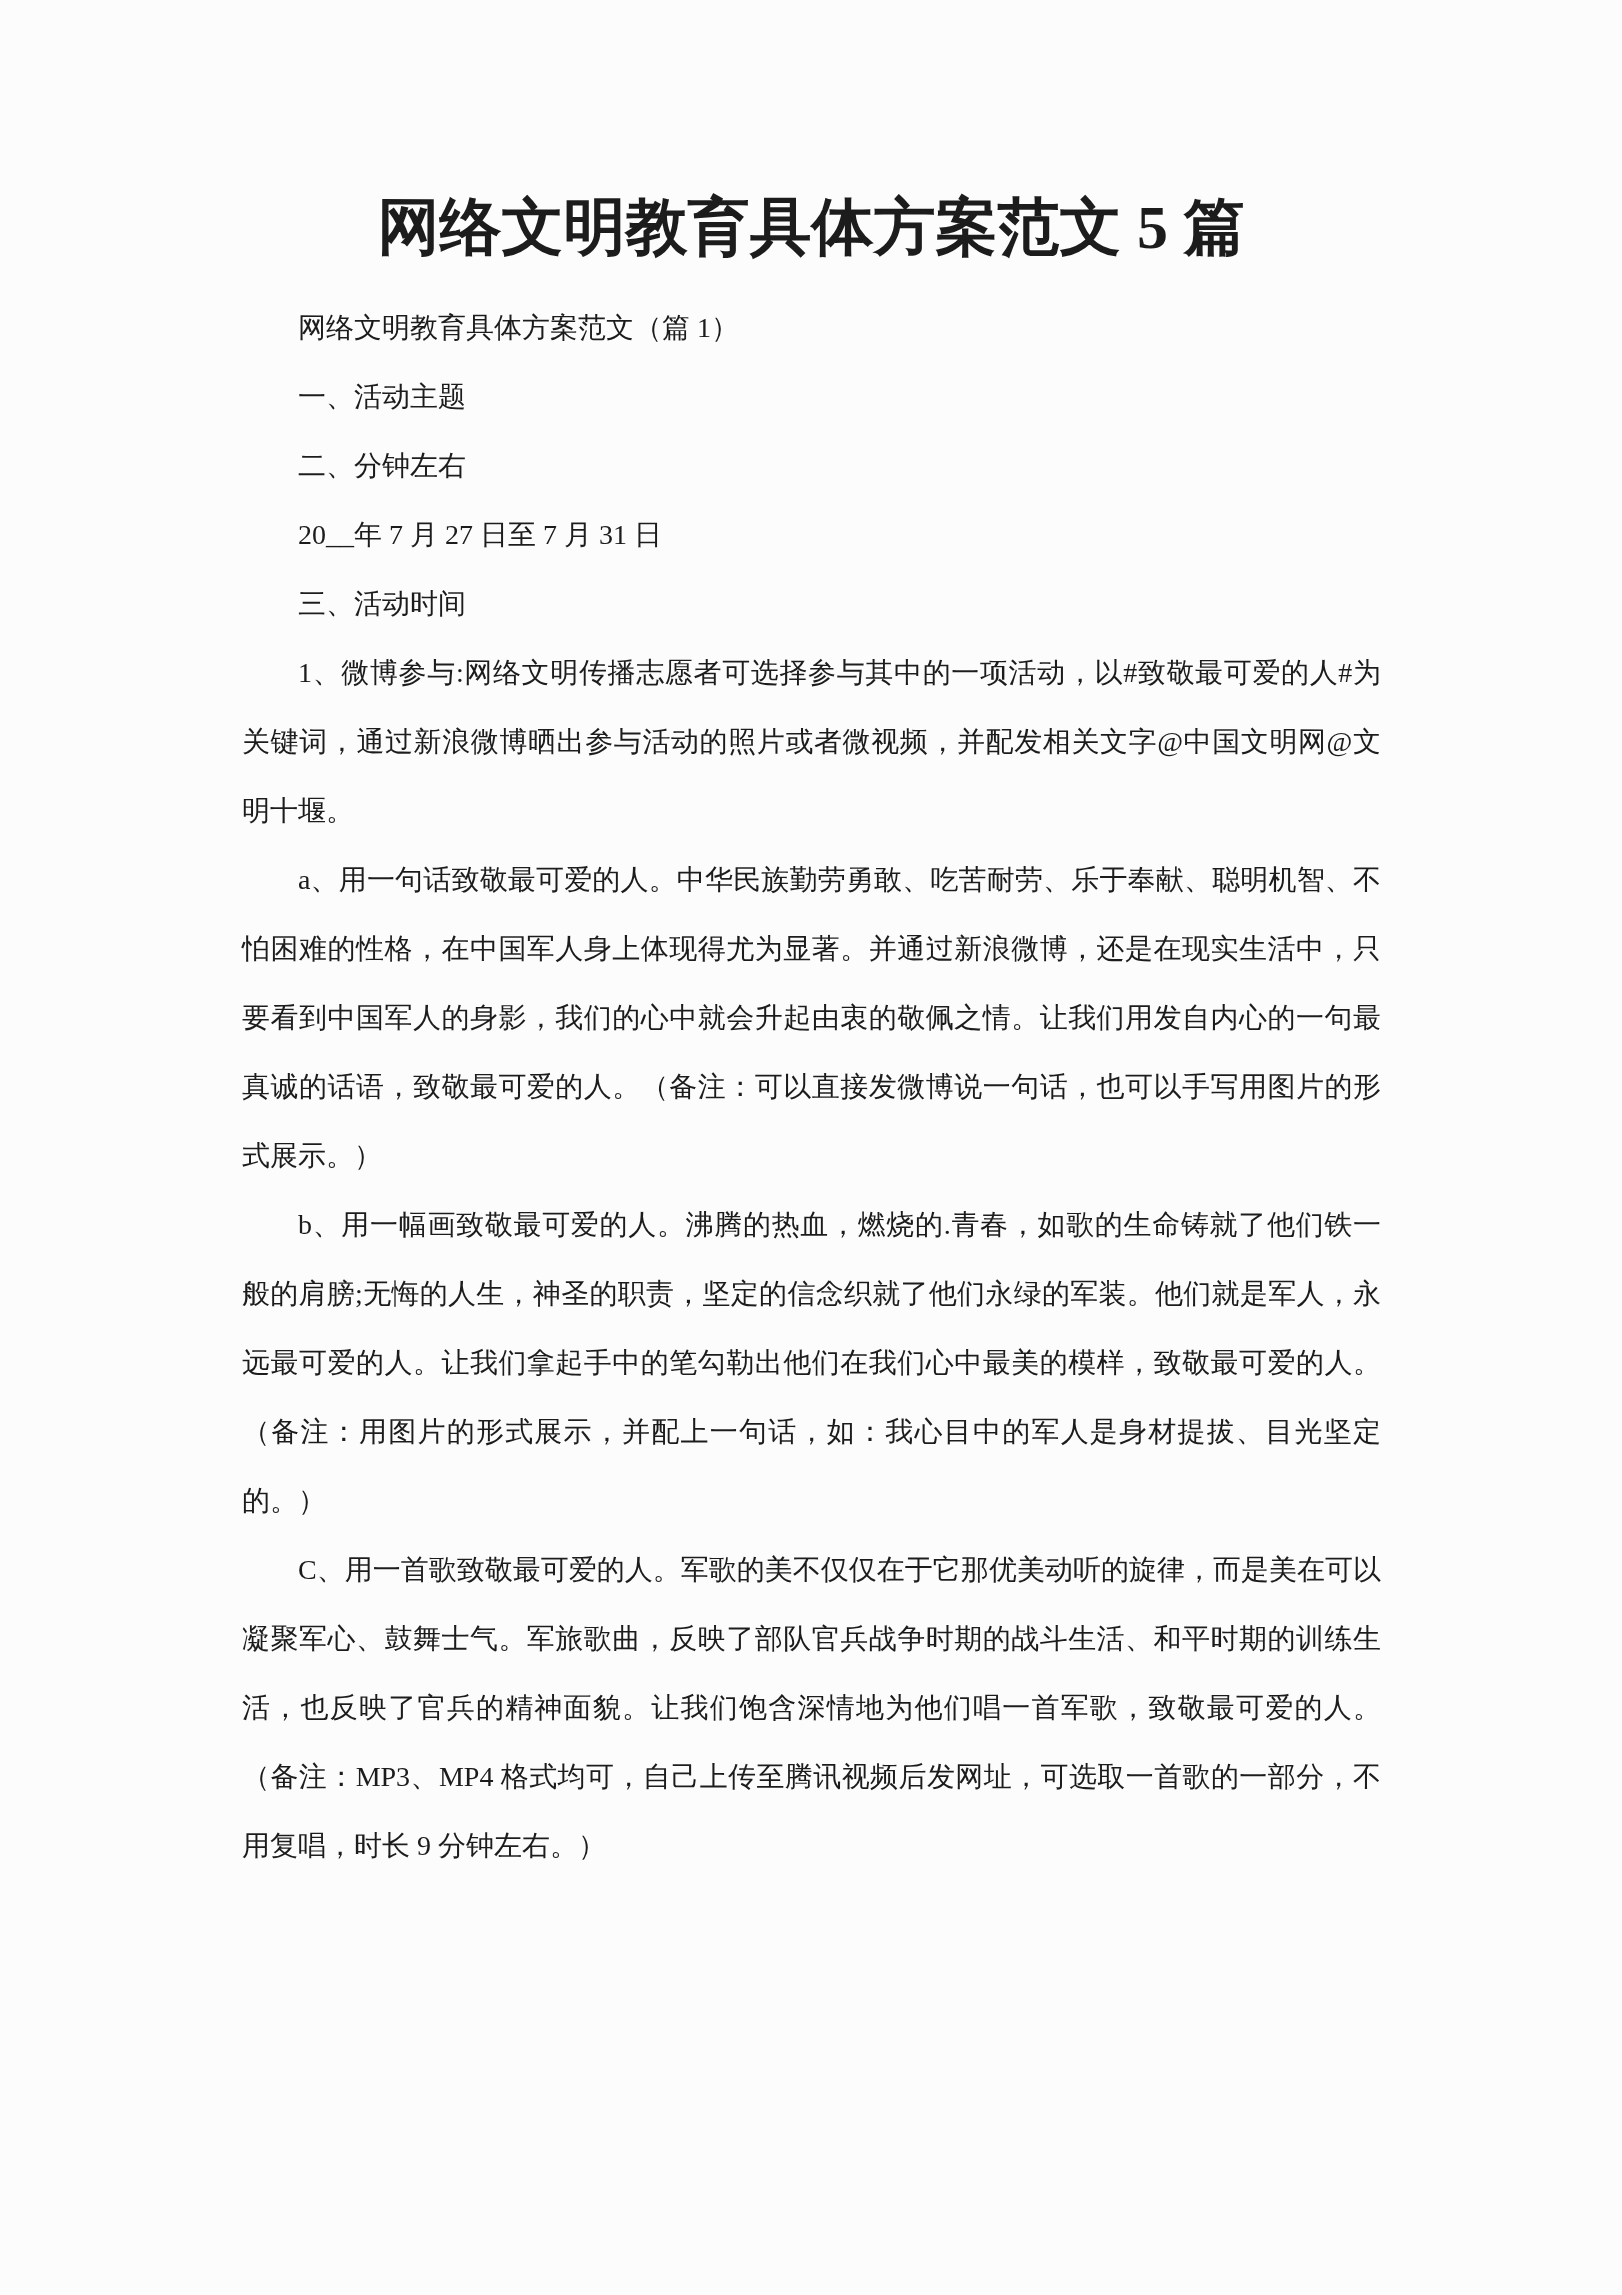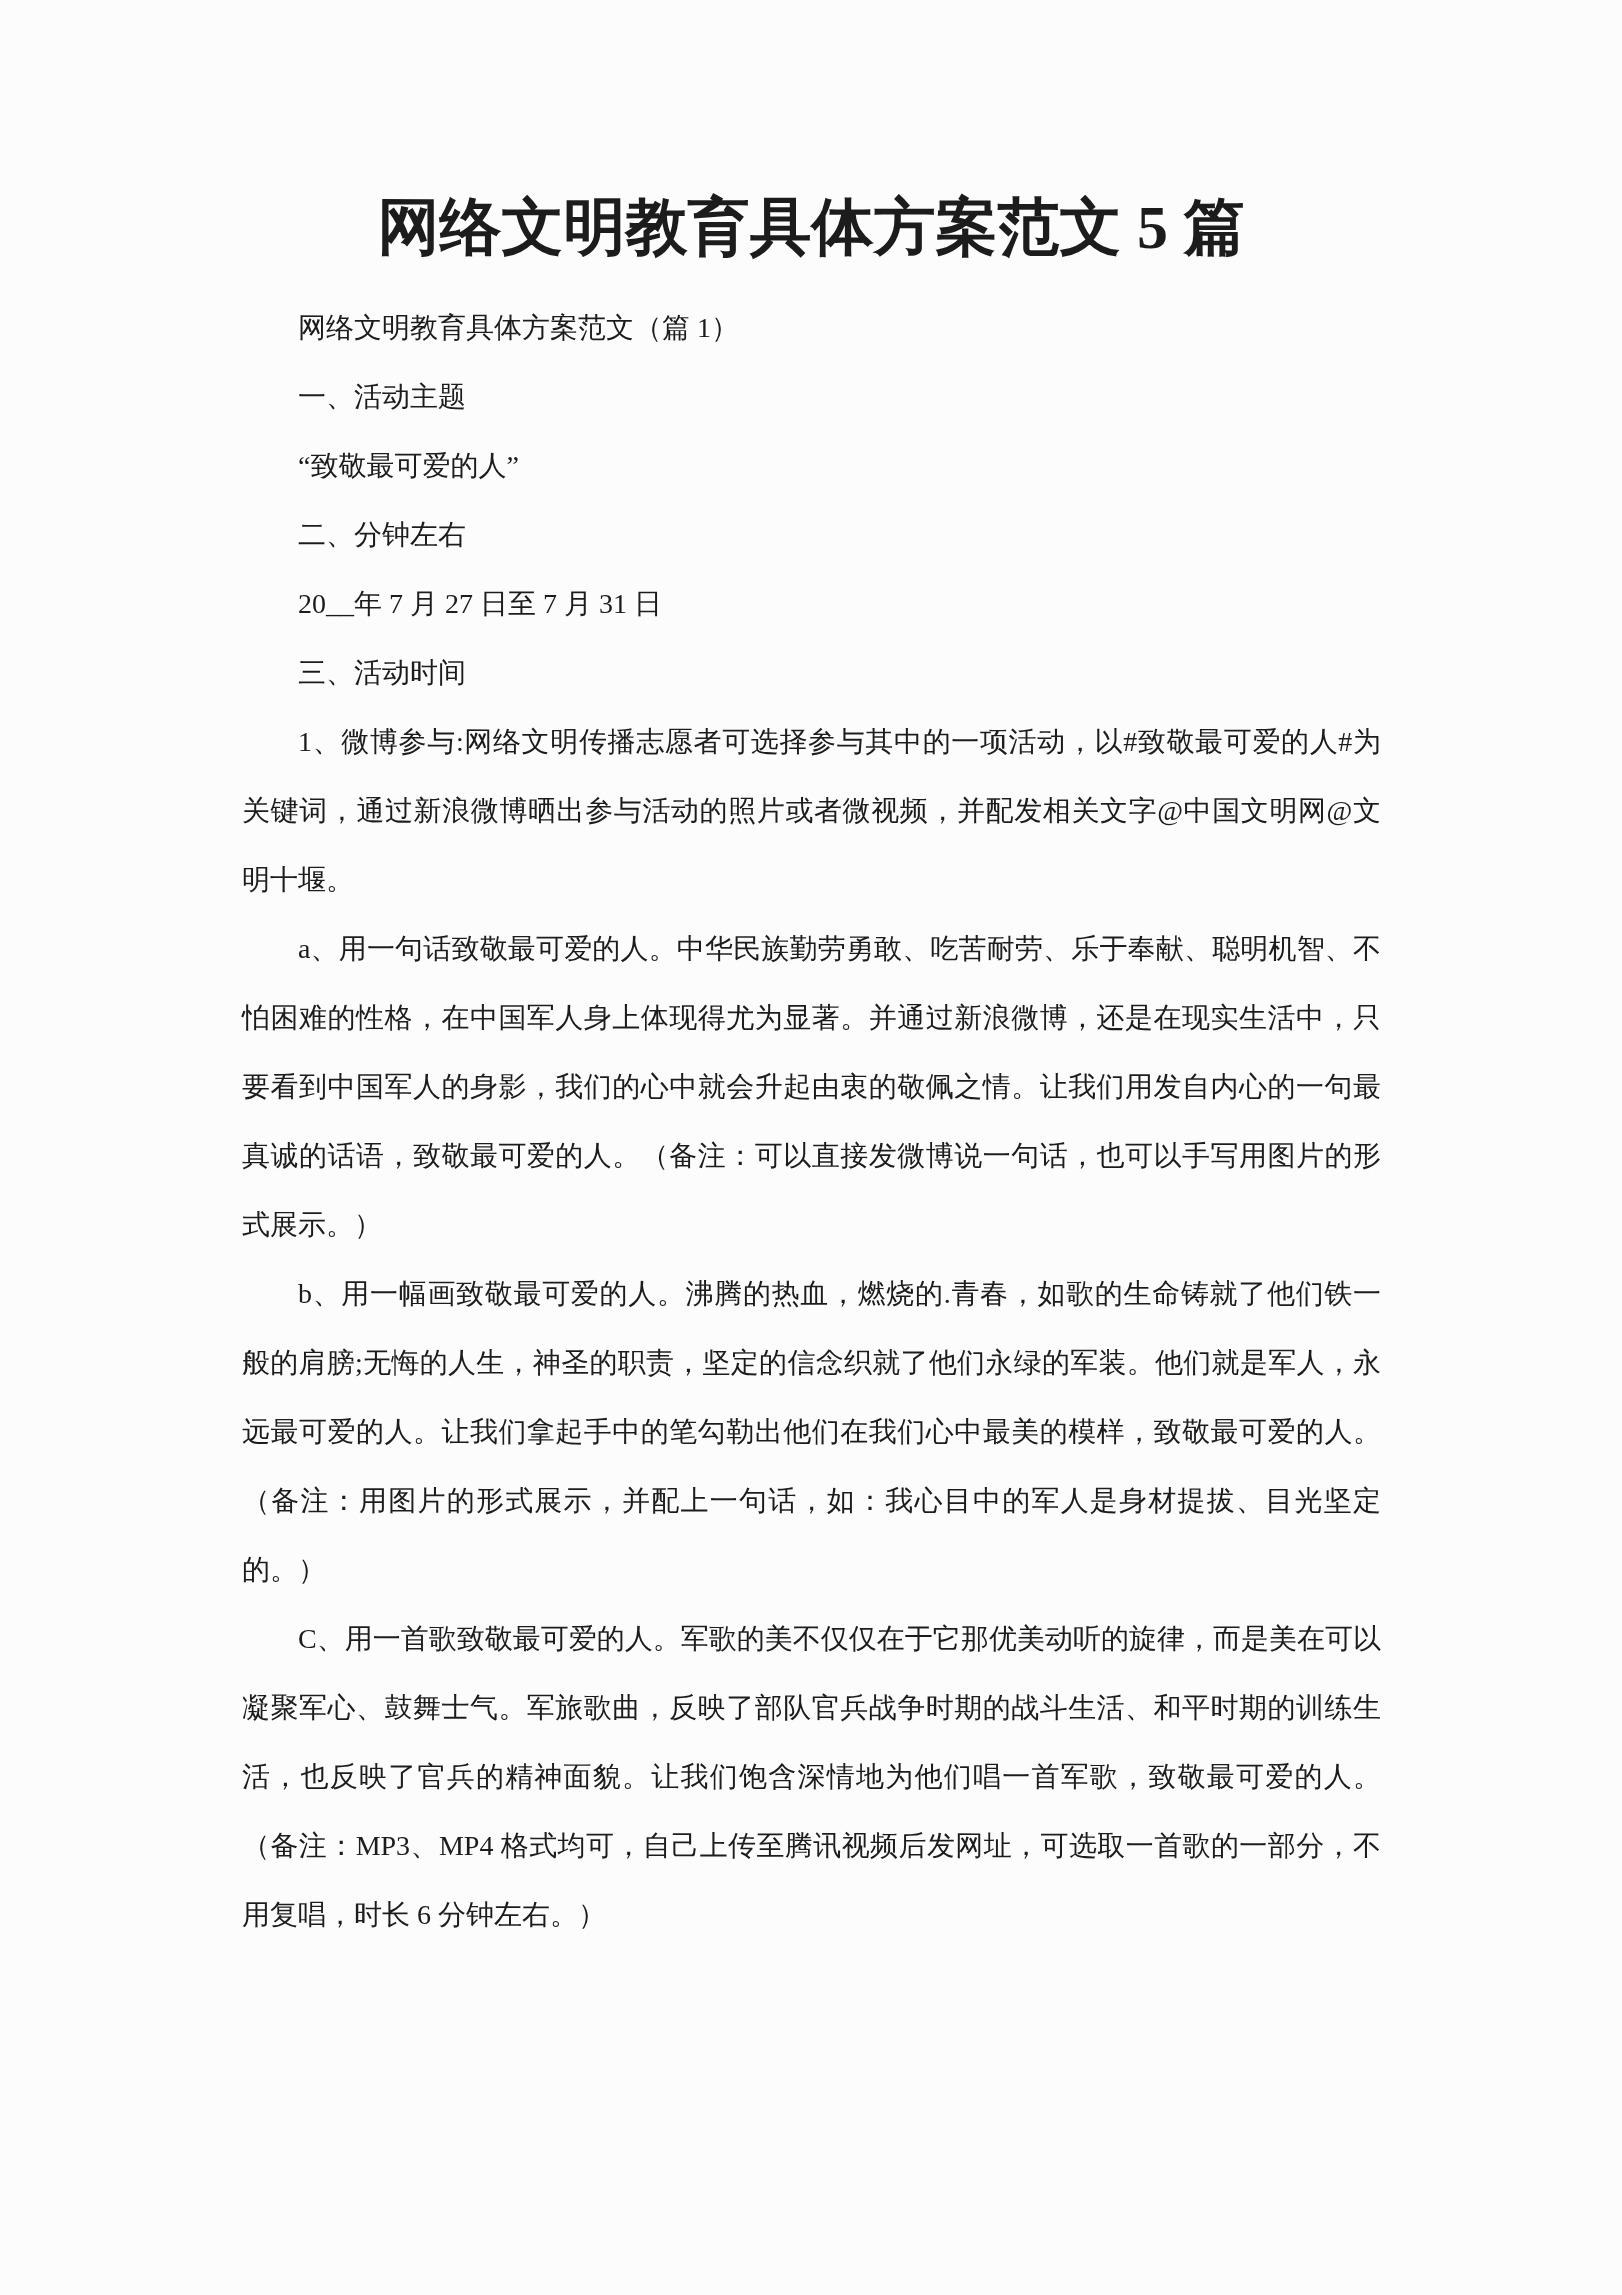--- a/index.html
+++ b/index.html
@@ -49,32 +49,31 @@
 
 <div class="page" style="background: rgb(252, 252, 252); color: rgb(28, 28, 28);">
   <div class="content">
     <h1 class="doc-title">网络文明教育具体方案范文 5 篇</h1>
     <div class="doc-body">
 
         <p>网络文明教育具体方案范文（篇 1）</p>
 
         <p>一、活动主题</p>
 
-        <p>“致敬最可爱的人”</p>
 
         <p>二、分钟左右</p>
 
         <p>20__年 7 月 27 日至 7 月 31 日</p>
 
         <p>三、活动时间</p>
 
         <p>1、微博参与:网络文明传播志愿者可选择参与其中的一项活动，以#致敬最可爱的人#为关键词，通过新浪微博晒出参与活动的照片或者微视频，并配发相关文字@中国文明网@文明十堰。</p>
 
         <p>a、用一句话致敬最可爱的人。中华民族勤劳勇敢、吃苦耐劳、乐于奉献、聪明机智、不怕困难的性格，在中国军人身上体现得尤为显著。并通过新浪微博，还是在现实生活中，只要看到中国军人的身影，我们的心中就会升起由衷的敬佩之情。让我们用发自内心的一句最真诚的话语，致敬最可爱的人。（备注：可以直接发微博说一句话，也可以手写用图片的形式展示。）</p>
 
         <p>b、用一幅画致敬最可爱的人。沸腾的热血，燃烧的.青春，如歌的生命铸就了他们铁一般的肩膀;无悔的人生，神圣的职责，坚定的信念织就了他们永绿的军装。他们就是军人，永远最可爱的人。让我们拿起手中的笔勾勒出他们在我们心中最美的模样，致敬最可爱的人。（备注：用图片的形式展示，并配上一句话，如：我心目中的军人是身材提拔、目光坚定的。）</p>
 
-        <p>C、用一首歌致敬最可爱的人。军歌的美不仅仅在于它那优美动听的旋律，而是美在可以凝聚军心、鼓舞士气。军旅歌曲，反映了部队官兵战争时期的战斗生活、和平时期的训练生活，也反映了官兵的精神面貌。让我们饱含深情地为他们唱一首军歌，致敬最可爱的人。（备注：MP3、MP4 格式均可，自己上传至腾讯视频后发网址，可选取一首歌的一部分，不用复唱，时长 6 分钟左右。）</p>
+        <p>C、用一首歌致敬最可爱的人。军歌的美不仅仅在于它那优美动听的旋律，而是美在可以凝聚军心、鼓舞士气。军旅歌曲，反映了部队官兵战争时期的战斗生活、和平时期的训练生活，也反映了官兵的精神面貌。让我们饱含深情地为他们唱一首军歌，致敬最可爱的人。（备注：MP3、MP4 格式均可，自己上传至腾讯视频后发网址，可选取一首歌的一部分，不用复唱，时长 9 分钟左右。）</p>
 
       </div>
   </div>
 </div>
 
 
 </body></html>

